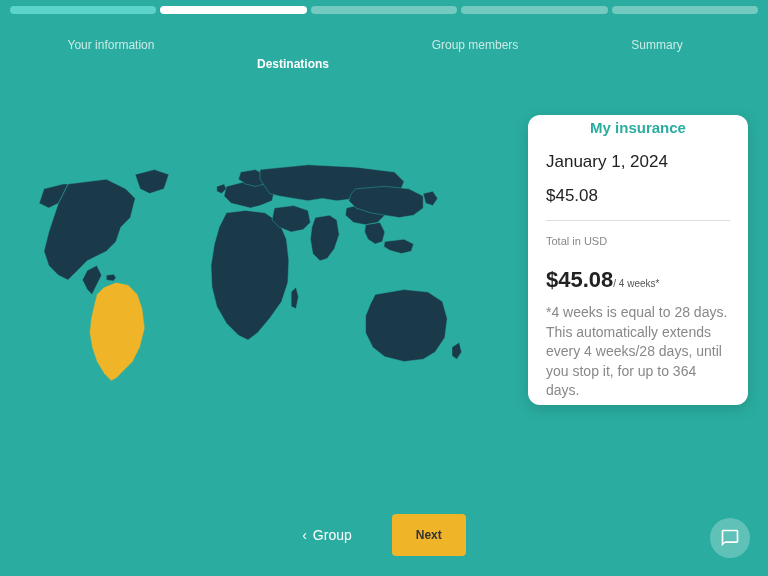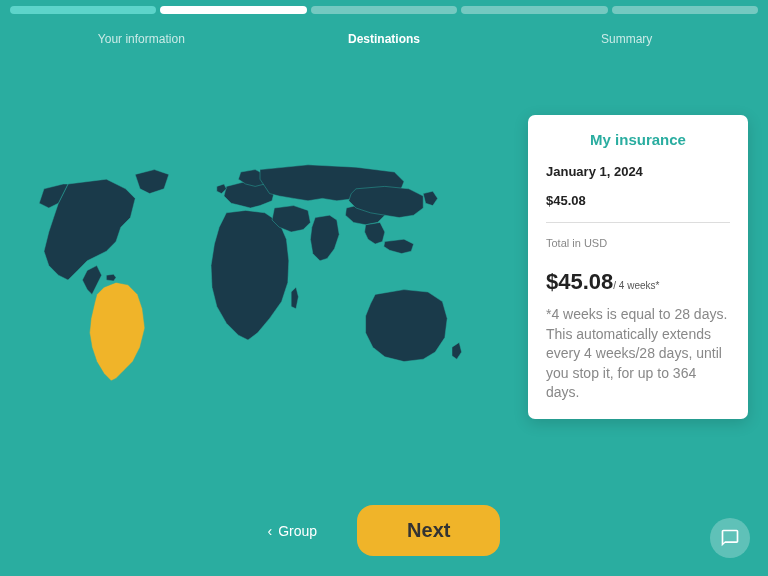--- a/index.html
+++ b/index.html
@@ -35,68 +35,69 @@
 
     
     .steps-area {
       position: absolute;
       top: 14px;
       left: 0;
       right: 0;
       display: flex;
       justify-content: space-around;
       align-items: center;
-      padding: 18px 20px;
+      padding: 4px 20px;
     }
     .step-label {
       font-size: 12px;
       color: rgba(255,255,255,0.75);
       text-align: center;
       flex: 1;
     }
     .step-label.active {
       color: #ffffff;
       font-weight: bold;
+      margin-top: 39px;
     }
 
     
     .map-area {
       position: absolute;
       top: 90px;
       left: 20px;
       width: 480px;
       height: 380px;
     }
 
     
     .insurance-card {
       position: absolute;
       top: 115px;
       right: 20px;
       width: 220px;
       background: #ffffff;
-      border-radius: 7px;
-      padding: 16px 18px;
+      border-radius: 12px;
+      padding: 4px 18px;
       box-shadow: 0 4px 15px rgba(0,0,0,0.15);
     }
     .card-title {
       text-align: center;
       font-size: 15px;
       font-weight: bold;
       color: #2aada0;
       margin-bottom: 16px;
     }
     .card-label {
       font-size: 11px;
       color: #888;
       margin-bottom: 2px;
     }
     .card-value {
-      font-size: 13px;
-      font-weight: bold;
+      font-size: 17px;
+      font-weight: normal;
       color: #222;
       margin-bottom: 14px;
     }
     .card-divider {
       border: none;
       border-top: 1px solid #ddd;
       margin: 10px 0 14px 0;
     }
     .total-label {
       font-size: 11px;
@@ -138,24 +139,24 @@
       font-size: 14px;
       cursor: pointer;
       display: flex;
       align-items: center;
       gap: 6px;
     }
     .next-btn {
       background: #f0b429;
       border: none;
       color: #333;
-      font-size: 20px;
-      font-weight: bold;
-      border-radius: 16px;
-      padding: 14px 50px;
+      font-size: 12px;
+      font-weight: bold;
+      border-radius: 4px;
+      padding: 14px 24px;
       cursor: pointer;
     }
 
     
     .chat-icon {
       position: absolute;
       bottom: 18px;
       right: 18px;
       width: 40px;
       height: 40px;
@@ -180,20 +181,21 @@
   <div class="progress-segment completed"></div>
   <div class="progress-segment active"></div>
   <div class="progress-segment inactive"></div>
   <div class="progress-segment inactive"></div>
   <div class="progress-segment inactive"></div>
 </div>
 
 <div class="steps-area">
   <div class="step-label">Your information</div>
   <div class="step-label active">Destinations</div>
+  <div class="step-label">Group members</div>
   <div class="step-label">Summary</div>
 </div>
 
 <div class="map-area">
   <svg class="world-map" viewBox="0 0 1000 500" xmlns="http://www.w3.org/2000/svg">
 
     <rect width="1000" height="500" fill="#2aada0"></rect>
 
     <path d="M 100,50 L 180,40 L 220,60 L 240,80 L 230,120 L 210,140 L 200,170 L 180,190 L 160,200 L 140,210 L 120,230 L 100,250 L 80,240 L 60,220 L 50,190 L 60,150 L 70,120 L 80,90 Z" fill="#1a3a4a" stroke="#2aada0" stroke-width="1"></path>
 

